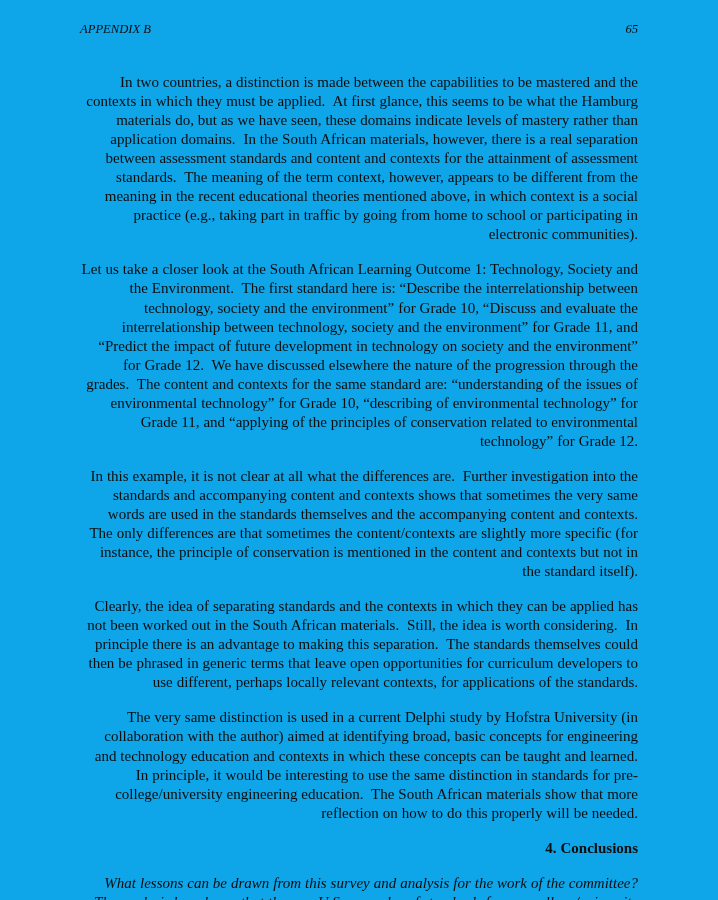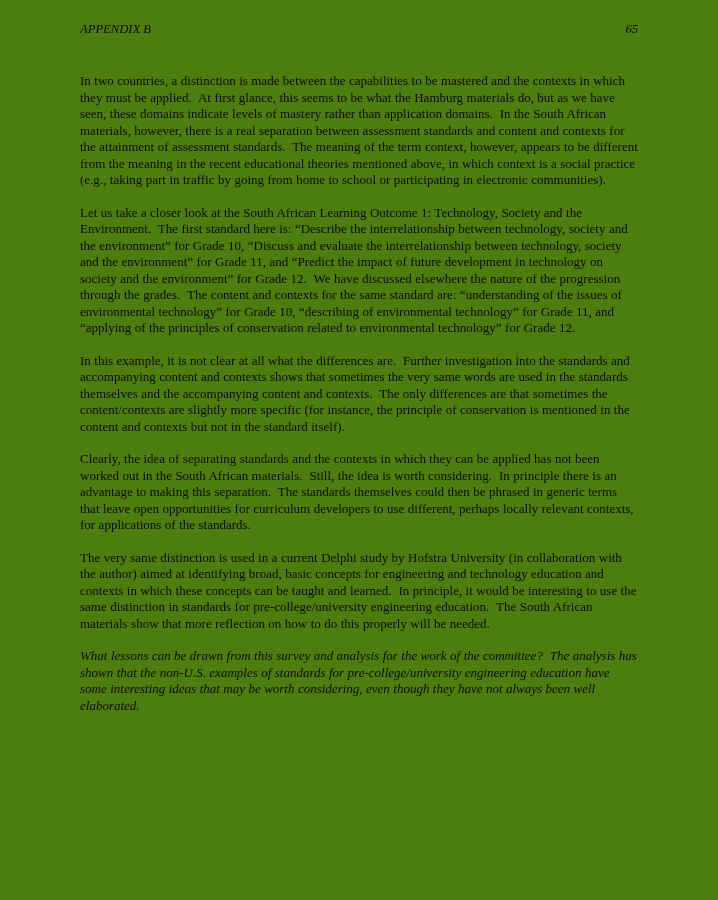--- a/index.html
+++ b/index.html
@@ -5,39 +5,39 @@
     html, body {
       margin: 0;
       padding: 0;
       background: #ffffff;
     }
     .page {
       position: relative;
       width: 718px;
       height: 900px;
       box-sizing: border-box;
-      background: #4d7c0f;
+      background: #0ea5e9;
       padding: 22px 80px 0 80px;
       font-family: "Liberation Serif", "DejaVu Serif", serif;
       color: #0d0d0d;
       overflow: hidden;
     }
     .running-header {
       display: flex;
       justify-content: space-between;
       align-items: baseline;
       font-style: italic;
       font-size: 12.6px;
       margin-bottom: 36px;
     }
     .body-text p {
-      font-size: 13px;
+      font-size: 15px;
       line-height: 1.27;
       margin: 0 0 16px 0;
-      text-align: left;
+      text-align: right;
       white-space: pre-wrap;
       word-spacing: 0.2px;
     }
     .section-heading {
       font-size: 13.2px;
       font-weight: bold;
       line-height: 1.27;
       margin: 28px 0 0 0;
     }
     .section-paragraph {
@@ -55,16 +55,17 @@
     <span>65</span>
   </div>
 
   <div class="body-text">
     <p>In two countries, a distinction is made between the capabilities to be mastered and the contexts in which they must be applied.  At first glance, this seems to be what the Hamburg materials do, but as we have seen, these domains indicate levels of mastery rather than application domains.  In the South African materials, however, there is a real separation between assessment standards and content and contexts for the attainment of assessment standards.  The meaning of the term context, however, appears to be different from the meaning in the recent educational theories mentioned above, in which context is a social practice (e.g., taking part in traffic by going from home to school or participating in electronic communities).</p>
     <p>Let us take a closer look at the South African Learning Outcome 1: Technology, Society and the Environment.  The first standard here is: “Describe the interrelationship between technology, society and the environment” for Grade 10, “Discuss and evaluate the interrelationship between technology, society and the environment” for Grade 11, and “Predict the impact of future development in technology on society and the environment” for Grade 12.  We have discussed elsewhere the nature of the progression through the grades.  The content and contexts for the same standard are: “understanding of the issues of environmental technology” for Grade 10, “describing of environmental technology” for Grade 11, and “applying of the principles of conservation related to environmental technology” for Grade 12.</p>
     <p>In this example, it is not clear at all what the differences are.  Further investigation into the standards and accompanying content and contexts shows that sometimes the very same words are used in the standards themselves and the accompanying content and contexts.  The only differences are that sometimes the content/contexts are slightly more specific (for instance, the principle of conservation is mentioned in the content and contexts but not in the standard itself).</p>
     <p>Clearly, the idea of separating standards and the contexts in which they can be applied has not been worked out in the South African materials.  Still, the idea is worth considering.  In principle there is an advantage to making this separation.  The standards themselves could then be phrased in generic terms that leave open opportunities for curriculum developers to use different, perhaps locally relevant contexts, for applications of the standards.</p>
     <p>The very same distinction is used in a current Delphi study by Hofstra University (in collaboration with the author) aimed at identifying broad, basic concepts for engineering and technology education and contexts in which these concepts can be taught and learned.  In principle, it would be interesting to use the same distinction in standards for pre-college/university engineering education.  The South African materials show that more reflection on how to do this properly will be needed.</p>
 
+    <p class="section-heading">4. Conclusions</p>
     <p class="section-paragraph">What lessons can be drawn from this survey and analysis for the work of the committee?  The analysis has shown that the non-U.S. examples of standards for pre-college/university engineering education have some interesting ideas that may be worth considering, even though they have not always been well elaborated.</p>
   </div>
 
 </div>
 
 </body></html>

